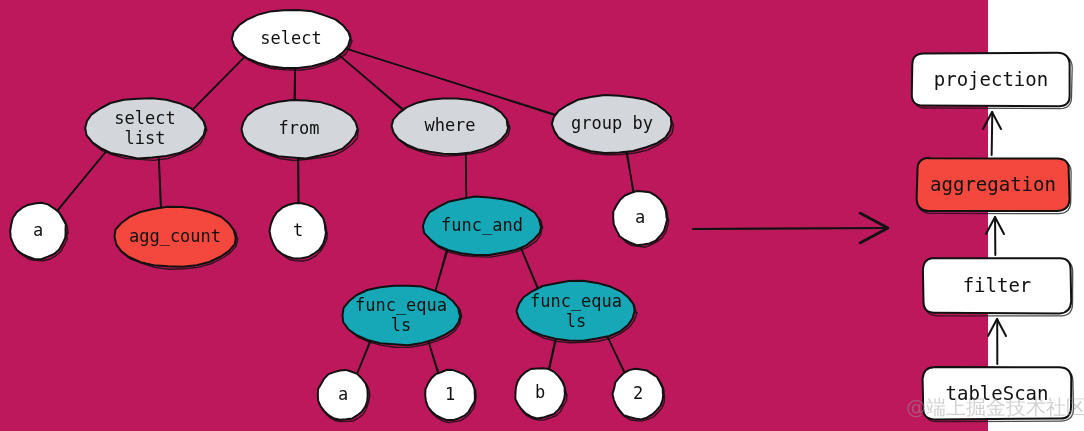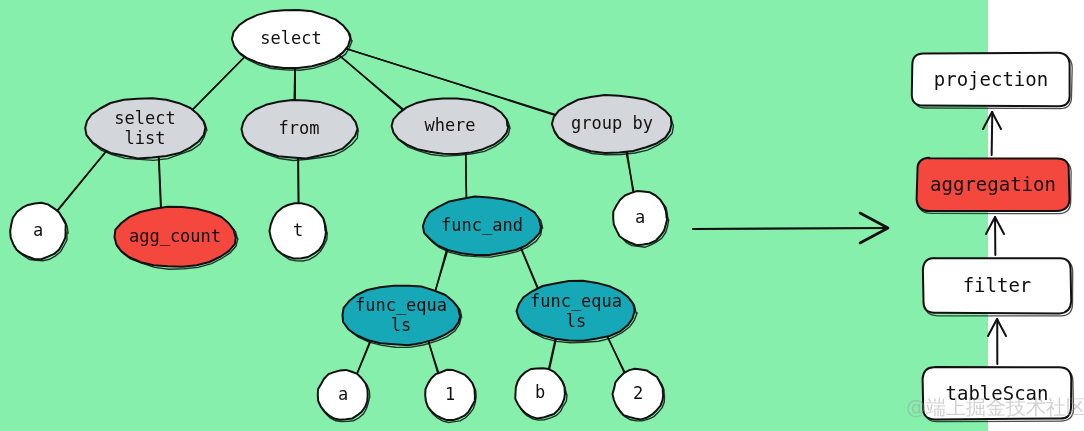--- a/index.html
+++ b/index.html
@@ -1,18 +1,18 @@
 <!DOCTYPE html>
 <html><head>
 <meta charset="utf-8">
 <style>
   html,body{margin:0;padding:0;background:#ffffff;}
   body{width:1084px;height:431px;overflow:hidden;
        font-family:"DejaVu Sans Mono","Liberation Mono",monospace;}
-  #stage{position:relative;width:988px;height:431px;background:#86efac;}
+  #stage{position:relative;width:988px;height:431px;background:#be185d;}
   #stage svg{position:absolute;top:0;left:0;width:1084px;height:431px;}
   .nlabel{font-family:"DejaVu Sans Mono","Liberation Mono",monospace;
           fill:#111;text-anchor:middle;dominant-baseline:middle;}
   .wm{font-family:"DejaVu Sans","Liberation Sans",sans-serif;
       fill:#9a9a9a;opacity:.45;text-anchor:middle;}
 </style>
 </head>
 <body>
 
 <div id="stage">

